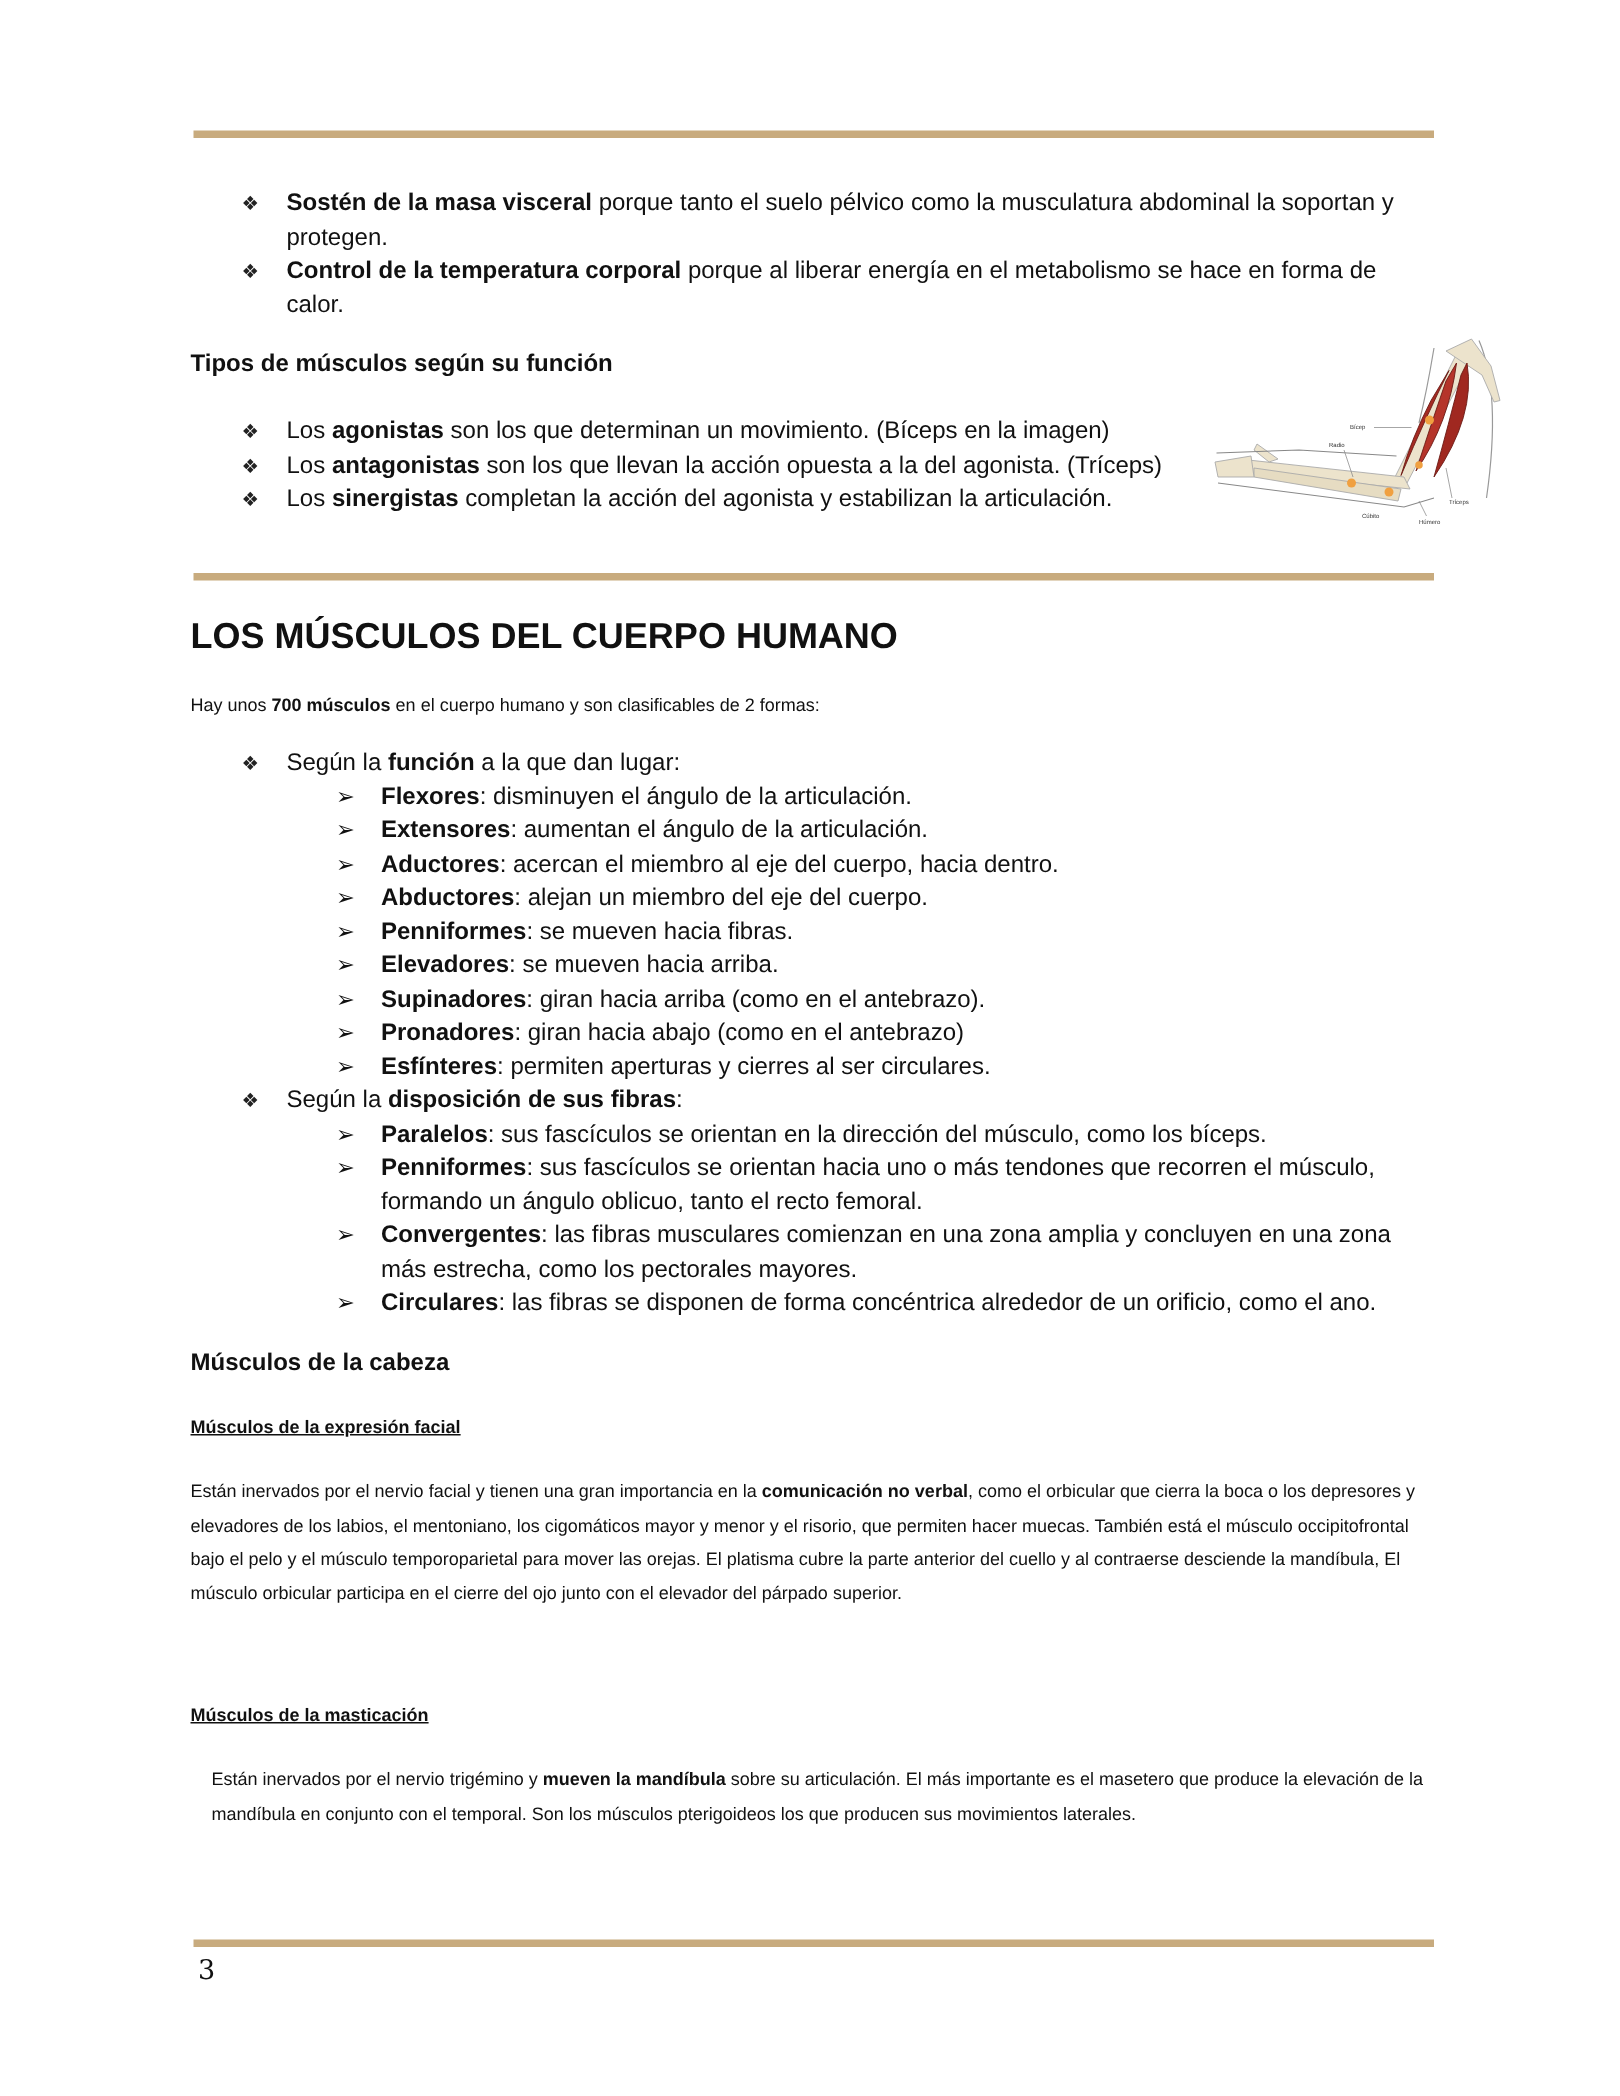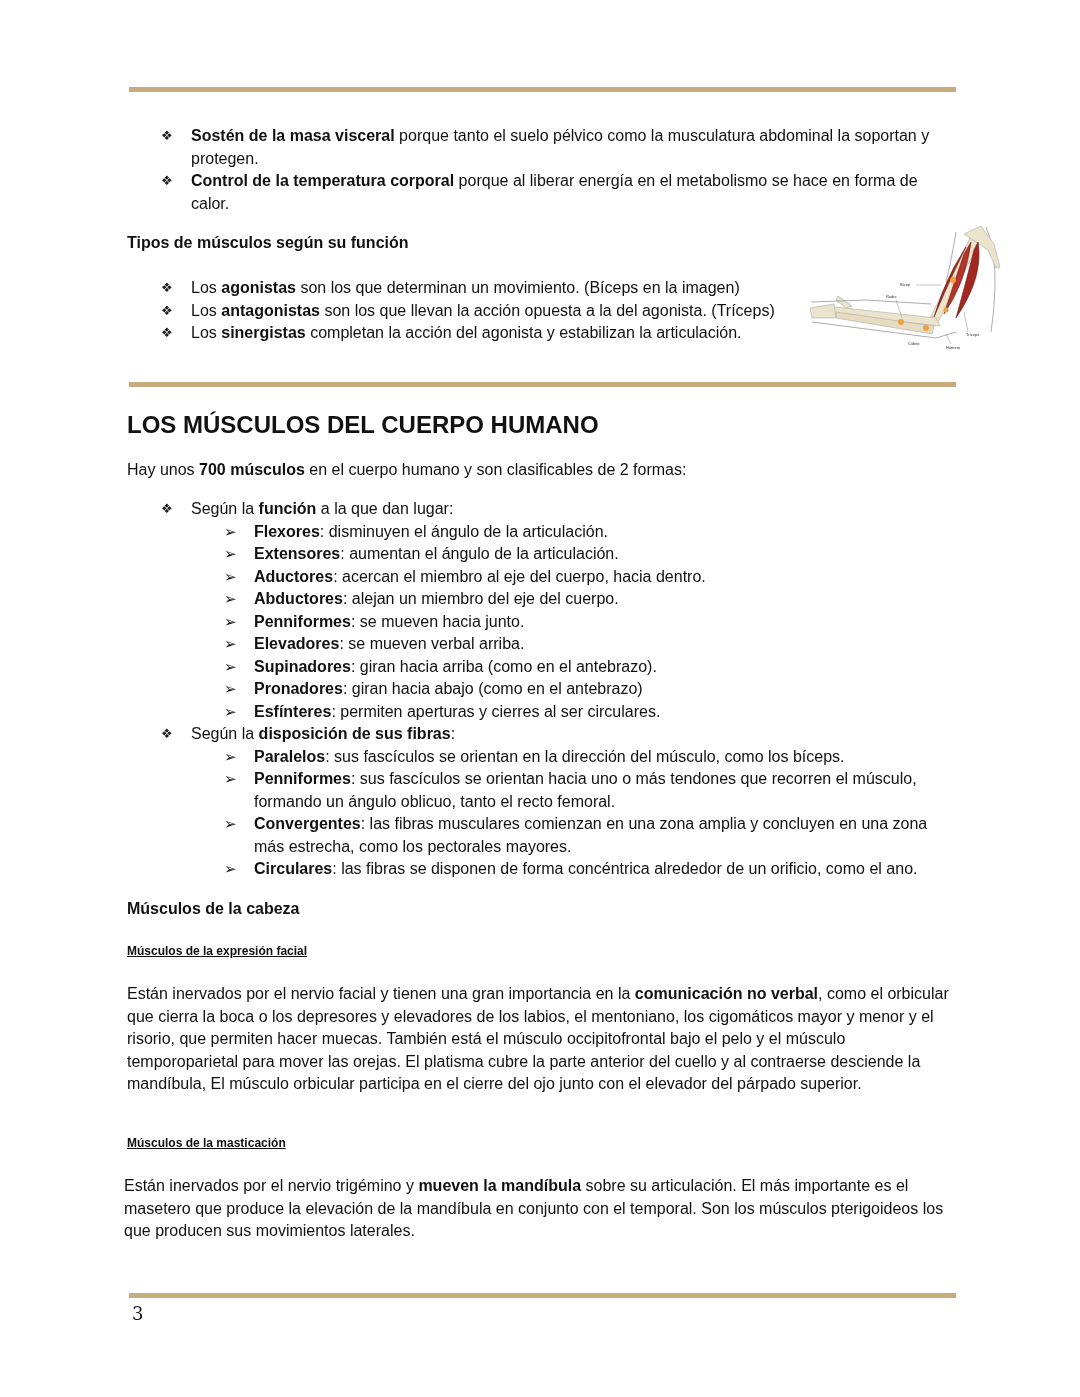--- a/index.html
+++ b/index.html
@@ -3,21 +3,21 @@
 <meta charset="utf-8">
 <style>
   html, body { margin: 0; padding: 0; background: #ffffff; }
   body {
     width: 1080px; height: 1397px; position: relative; overflow: hidden;
     font-family: "Liberation Sans", sans-serif; color: #111;
     font-size: 16px;
   }
   .rule { position: absolute; left: 129px; width: 827px; height: 5px; background: #c8ab7e; }
   .abs { position: absolute; }
-  .p { font-size: 16px; line-height: 22.5px; margin: 0; }
+  .p { font-size: 12px; line-height: 22.5px; margin: 0; }
   b { font-weight: bold; }
   ul.dia { list-style: none; margin: 0; padding: 0; }
   ul.dia > li { position: relative; padding-left: 63px; font-size: 16px; line-height: 22.5px; }
   ul.dia > li > .bul { position: absolute; left: 33px; top: 0; font-size: 13px; color: #222; }
   ul.arrow { list-style: none; margin: 0; padding: 0; }
   ul.arrow > li { position: relative; padding-left: 63px; font-size: 16px; line-height: 22.5px; }
   ul.arrow > li > .bul { position: absolute; left: 33px; top: 0; font-size: 15px; }
   h2.sub { font-size: 16px; font-weight: bold; margin: 0; }
   h1.big { font-size: 24px; font-weight: bold; margin: 0; text-align: center; }
   .ul-title { font-size: 12px; font-weight: bold; text-decoration: underline; }
@@ -110,22 +110,22 @@
 <div class="abs" style="left:128px; top:498px; width:830px;">
   <ul class="dia">
     <li>
       <span class="bul">❖</span>
       <span>Según la </span><b>función</b><span> a la que dan lugar:</span>
       <ul class="arrow">
         <li><span class="bul">➢</span><b>Flexores</b><span>: disminuyen el ángulo de la articulación.</span></li>
         <li><span class="bul">➢</span><b>Extensores</b><span>: aumentan el ángulo de la articulación.</span></li>
         <li><span class="bul">➢</span><b>Aductores</b><span>: acercan el miembro al eje del cuerpo, hacia dentro.</span></li>
         <li><span class="bul">➢</span><b>Abductores</b><span>: alejan un miembro del eje del cuerpo.</span></li>
-        <li><span class="bul">➢</span><b>Penniformes</b><span>: se mueven hacia junto.</span></li>
-        <li><span class="bul">➢</span><b>Elevadores</b><span>: se mueven verbal arriba.</span></li>
+        <li><span class="bul">➢</span><b>Penniformes</b><span>: se mueven hacia fibras.</span></li>
+        <li><span class="bul">➢</span><b>Elevadores</b><span>: se mueven hacia arriba.</span></li>
         <li><span class="bul">➢</span><b>Supinadores</b><span>: giran hacia arriba (como en el antebrazo).</span></li>
         <li><span class="bul">➢</span><b>Pronadores</b><span>: giran hacia abajo (como en el antebrazo)</span></li>
         <li><span class="bul">➢</span><b>Esfínteres</b><span>: permiten aperturas y cierres al ser circulares.</span></li>
       </ul>
     </li>
     <li>
       <span class="bul">❖</span>
       <span>Según la </span><b>disposición de sus fibras</b><span>:</span>
       <ul class="arrow">
         <li><span class="bul">➢</span><b>Paralelos</b><span>: sus fascículos se orientan en la dirección del músculo, como los bíceps.</span></li>
@@ -140,18 +140,18 @@
 <h2 class="sub abs" style="left:127px; top:900px;">Músculos de  la cabeza</h2>
 
 <div class="ul-title abs" style="left:127px; top:944px;">Músculos de la expresión facial</div>
 
 <p class="p abs" style="left:127px; top:983px; width:830px;">
   <span>Están inervados por el nervio facial y tienen una gran importancia en la </span><b>comunicación no verbal</b><span>, como el orbicular que cierra la boca o los depresores y elevadores de los labios, el mentoniano, los cigomáticos mayor y menor y el risorio, que permiten hacer muecas. También está el músculo occipitofrontal bajo el pelo y el músculo temporoparietal para mover las orejas. El platisma cubre la parte anterior del cuello y al contraerse desciende la mandíbula,  El músculo orbicular participa en el cierre del ojo junto con el elevador del párpado superior.</span>
 </p>
 
 <div class="ul-title abs" style="left:127px; top:1136px;">Músculos de la masticación</div>
 
-<p class="p abs" style="left:124px; top:1175px; width:830px;">
+<p class="p abs" style="left:141px; top:1175px; width:830px;">
   <span>Están inervados por el nervio trigémino y </span><b>mueven la mandíbula</b><span> sobre su articulación. El más importante es el masetero que produce la elevación de la mandíbula en conjunto con el temporal. Son los músculos pterigoideos los que producen sus movimientos laterales.</span>
 </p>
 
 <div class="rule" style="top:1293px;"></div>
 <div class="pagenum abs" style="left:132px; top:1303px;">3</div>
 
 </body></html>

